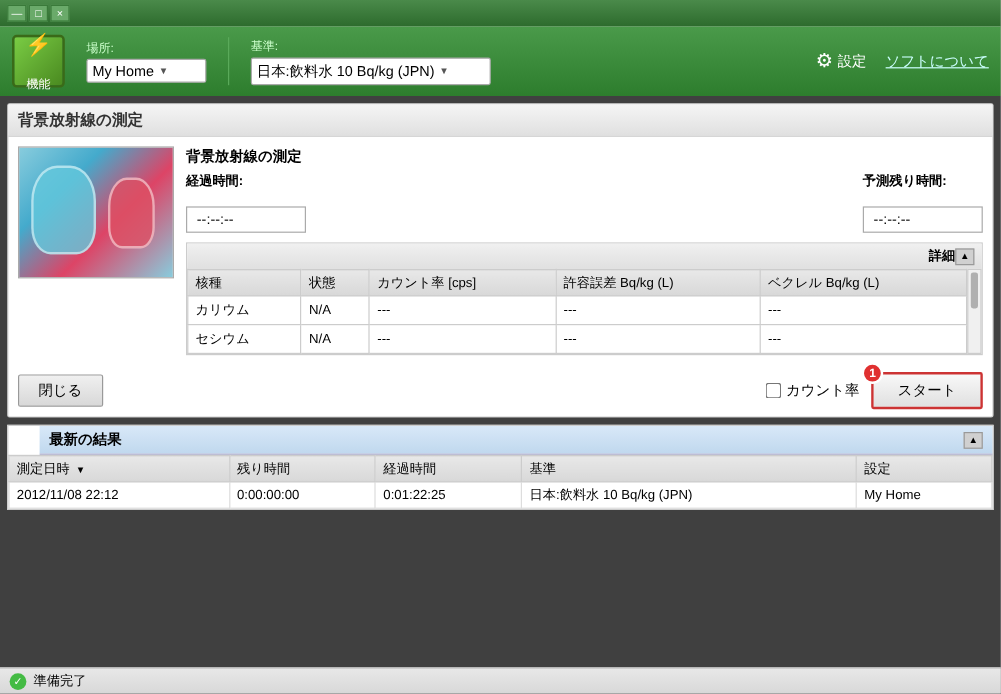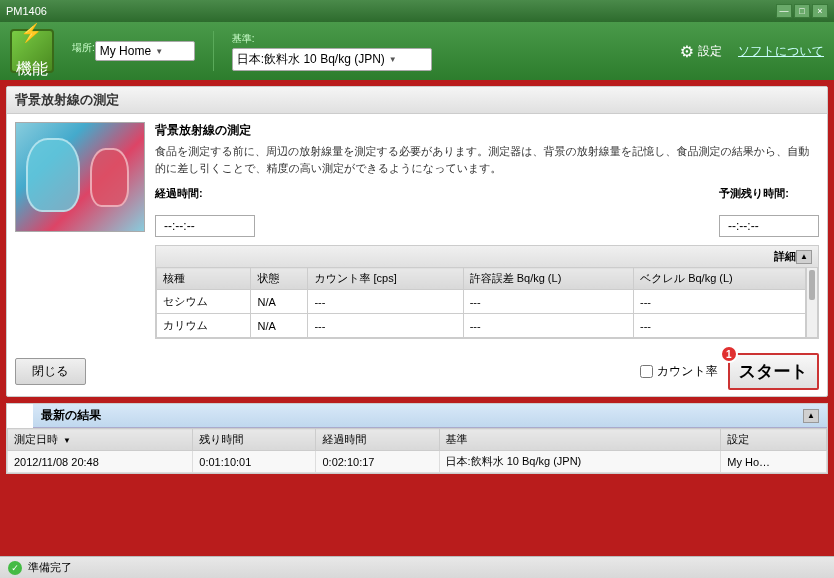--- a/index.html
+++ b/index.html
@@ -58,26 +58,27 @@
       border: 2px solid #3a6a18;
       border-radius: 4px;
       display: flex;
       flex-direction: column;
       align-items: center;
       justify-content: center;
       color: white;
       font-size: 18px;
     }
     .toolbar-icon-label {
-      font-size: 16px;
+      font-size: 10px;
       color: white;
       margin-top: 15px;
     }
     .toolbar-section {
       display: flex;
+      flex-direction: column;
       margin-left: 8px;
     }
     .toolbar-section-label {
       color: #ccffcc;
       font-size: 10px;
       margin-bottom: 2px;
     }
     .toolbar-dropdown {
       display: flex;
       align-items: center;
@@ -123,21 +124,21 @@
     }
     .about-link {
       color: #ccffff;
       text-decoration: underline;
       cursor: pointer;
       font-size: 12px;
     }
 
     
     .main-content {
-      background: #b91c1c;
+      background: #404040;
       padding: 6px;
       height: calc(578px - 22px - 58px - 22px);
       overflow: hidden;
     }
 
     
     .section-card {
       background: white;
       border: 1px solid #ccc;
       border-radius: 2px;
@@ -305,27 +306,27 @@
       border-radius: 50%;
       border: 2px solid white;
       color: white;
       font-size: 10px;
       font-weight: bold;
       display: flex;
       align-items: center;
       justify-content: center;
     }
     .start-btn {
-      padding: 5px 9px;
+      padding: 5px 20px;
       background: linear-gradient(to bottom, #f8f8f8, #e0e0e0);
       border: 2px solid #cc3333;
       border-radius: 2px;
       cursor: pointer;
-      font-size: 17px;
-      font-weight: bold;
+      font-size: 12px;
+      font-weight: normal;
     }
 
     
     .results-card {
       background: white;
       border: 1px solid #ccc;
     }
     .results-title {
       background: linear-gradient(to bottom, #d8e8f8, #c0d8ee);
       border-bottom: 1px solid #aac;
@@ -405,21 +406,20 @@
       background: #b0b0b0;
       height: 30px;
       margin: 2px;
       border-radius: 2px;
     }
   </style>
 </head>
 <body>
 
 <div class="title-bar">
-  <span class="title-bar-title">PM1406</span>
   <div class="title-bar-controls">
     <button class="title-bar-btn">—</button>
     <button class="title-bar-btn">□</button>
     <button class="title-bar-btn">×</button>
   </div>
 </div>
 
 <div class="toolbar">
   <div class="toolbar-icon">
     <span>⚡</span>
@@ -450,21 +450,20 @@
 </div>
 
 <div class="main-content">
 
   <div class="section-card">
     <div class="section-title-bar">背景放射線の測定</div>
     <div class="measurement-inner">
       <div class="measurement-image"></div>
       <div class="measurement-text-area">
         <div class="measurement-desc-title">背景放射線の測定</div>
-        <div class="measurement-desc">食品を測定する前に、周辺の放射線量を測定する必要があります。測定器は、背景の放射線量を記憶し、食品測定の結果から、自動的に差し引くことで、精度の高い測定ができるようになっています。</div>
         <div class="time-row">
           <div class="time-group">
             <span class="time-label">経過時間:</span>
             <div class="time-value">--:--:--</div>
           </div>
           <div class="time-group time-right">
             <span class="time-label">予測残り時間:</span>
             <div class="time-value">--:--:--</div>
           </div>
         </div>
@@ -479,28 +478,28 @@
                 <tr>
                   <th>核種</th>
                   <th>状態</th>
                   <th>カウント率 [cps]</th>
                   <th>許容誤差 Bq/kg (L)</th>
                   <th>ベクレル Bq/kg (L)</th>
                 </tr>
               </thead>
               <tbody>
                 <tr>
-                  <td>セシウム</td>
+                  <td>カリウム</td>
                   <td>N/A</td>
                   <td>---</td>
                   <td>---</td>
                   <td>---</td>
                 </tr>
                 <tr>
-                  <td>カリウム</td>
+                  <td>セシウム</td>
                   <td>N/A</td>
                   <td>---</td>
                   <td>---</td>
                   <td>---</td>
                 </tr>
               </tbody>
             </table>
             <div class="vertical-scrollbar">
               <div class="scrollbar-thumb"></div>
             </div>
@@ -531,26 +530,26 @@
       <thead>
         <tr>
           <th>測定日時 <span class="sort-arrow">▼</span></th>
           <th>残り時間</th>
           <th>経過時間</th>
           <th>基準</th>
           <th>設定</th>
         </tr>
       </thead>
       <tbody>
-        <tr style="background:#f8f8f8;">
-          <td>2012/11/08 20:48</td>
-          <td>0:01:10:01</td>
-          <td>0:02:10:17</td>
+        <tr>
+          <td>2012/11/08 22:12</td>
+          <td>0:00:00:00</td>
+          <td>0:01:22:25</td>
           <td>日本:飲料水 10 Bq/kg (JPN)</td>
-          <td>My Ho…</td>
+          <td>My Home</td>
         </tr>
       </tbody>
     </table>
   </div>
 
 </div>
 
 <div class="status-bar">
   <div class="status-dot">✓</div>
   <span>準備完了</span>

